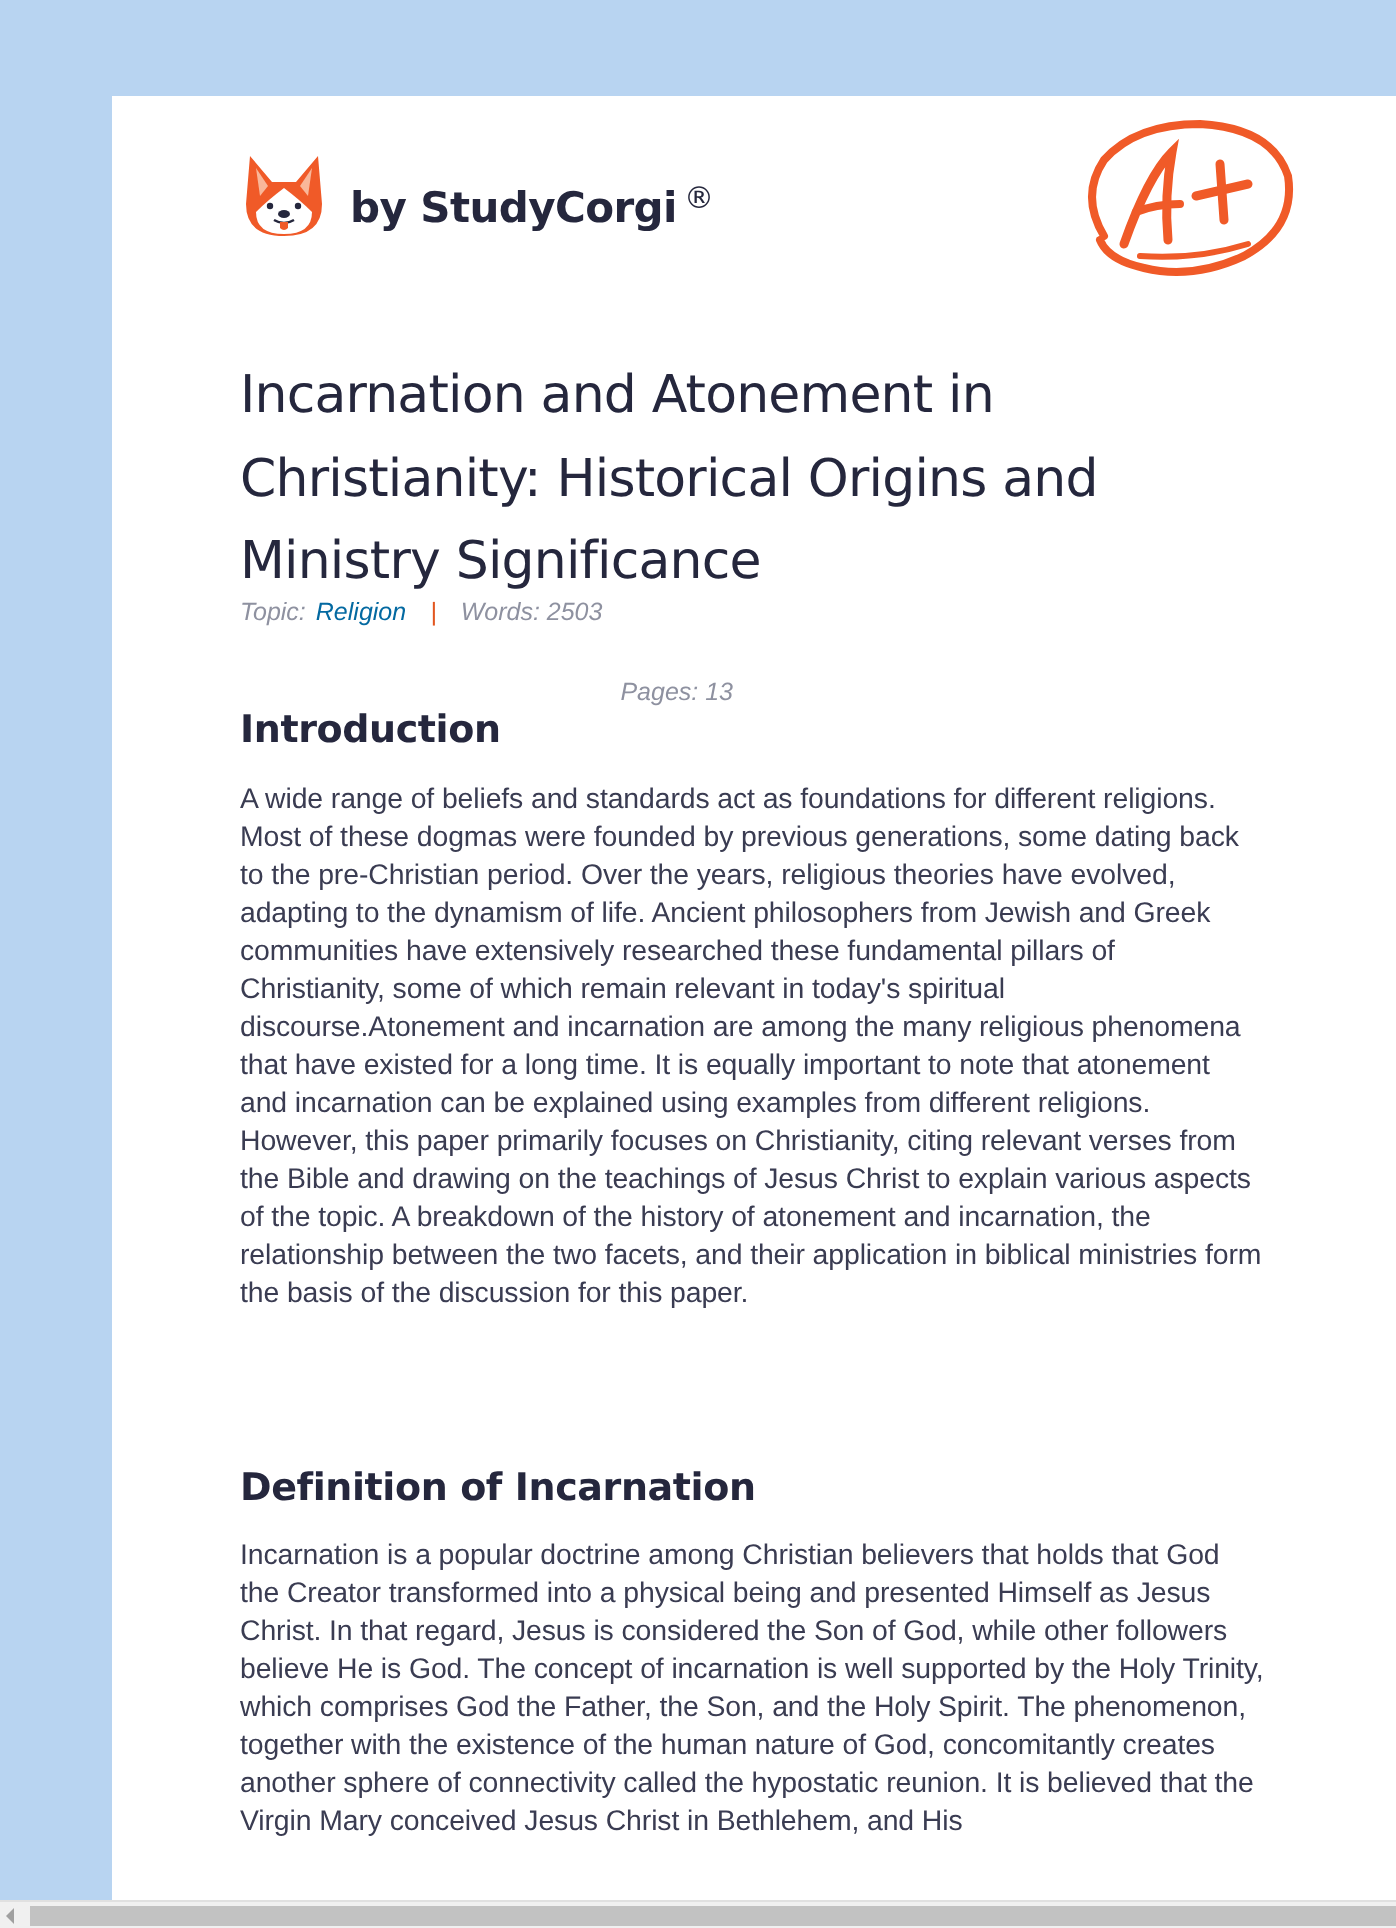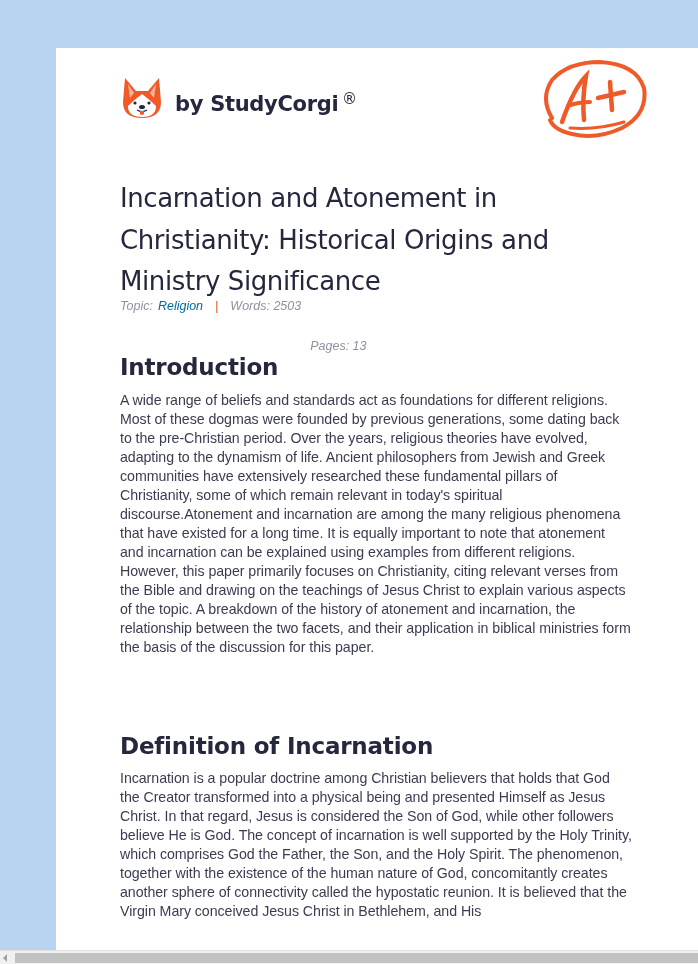--- a/index.html
+++ b/index.html
@@ -43,21 +43,21 @@
       font-size: 12.5px; color: #8e91a0;
       font-family: "Liberation Sans", sans-serif;
       display: flex; align-items: flex-start; white-space: nowrap; font-style: italic;
     }
     .meta .topic-val { color: #0369a1; margin-left: 5px; }
     .meta .sep { color: #e2561f; margin: 0 12px; }
     .meta .pages { margin-left: 9px; margin-top: 40px; }
     .h2 {
       position: absolute; left: 64px;
       font-family: "DejaVu Sans", sans-serif; font-weight: bold;
-      font-size: 23px; color: #25273d; letter-spacing: -0.2px;
+      font-size: 19px; color: #25273d; letter-spacing: -0.2px;
     }
     .para {
       position: absolute; left: 64px; width: 512px;
       font-family: Liberation Sans, sans-serif;
       font-size: 14.2px; line-height: 19px; color: #3a3c52;
       letter-spacing: -0.05px;
     }
     .hscroll {
       position: absolute; left: 0; top: 950px; width: 698px; height: 14px;
       background: #f0f0f0; border-top: 1px solid #e0e0e0;

